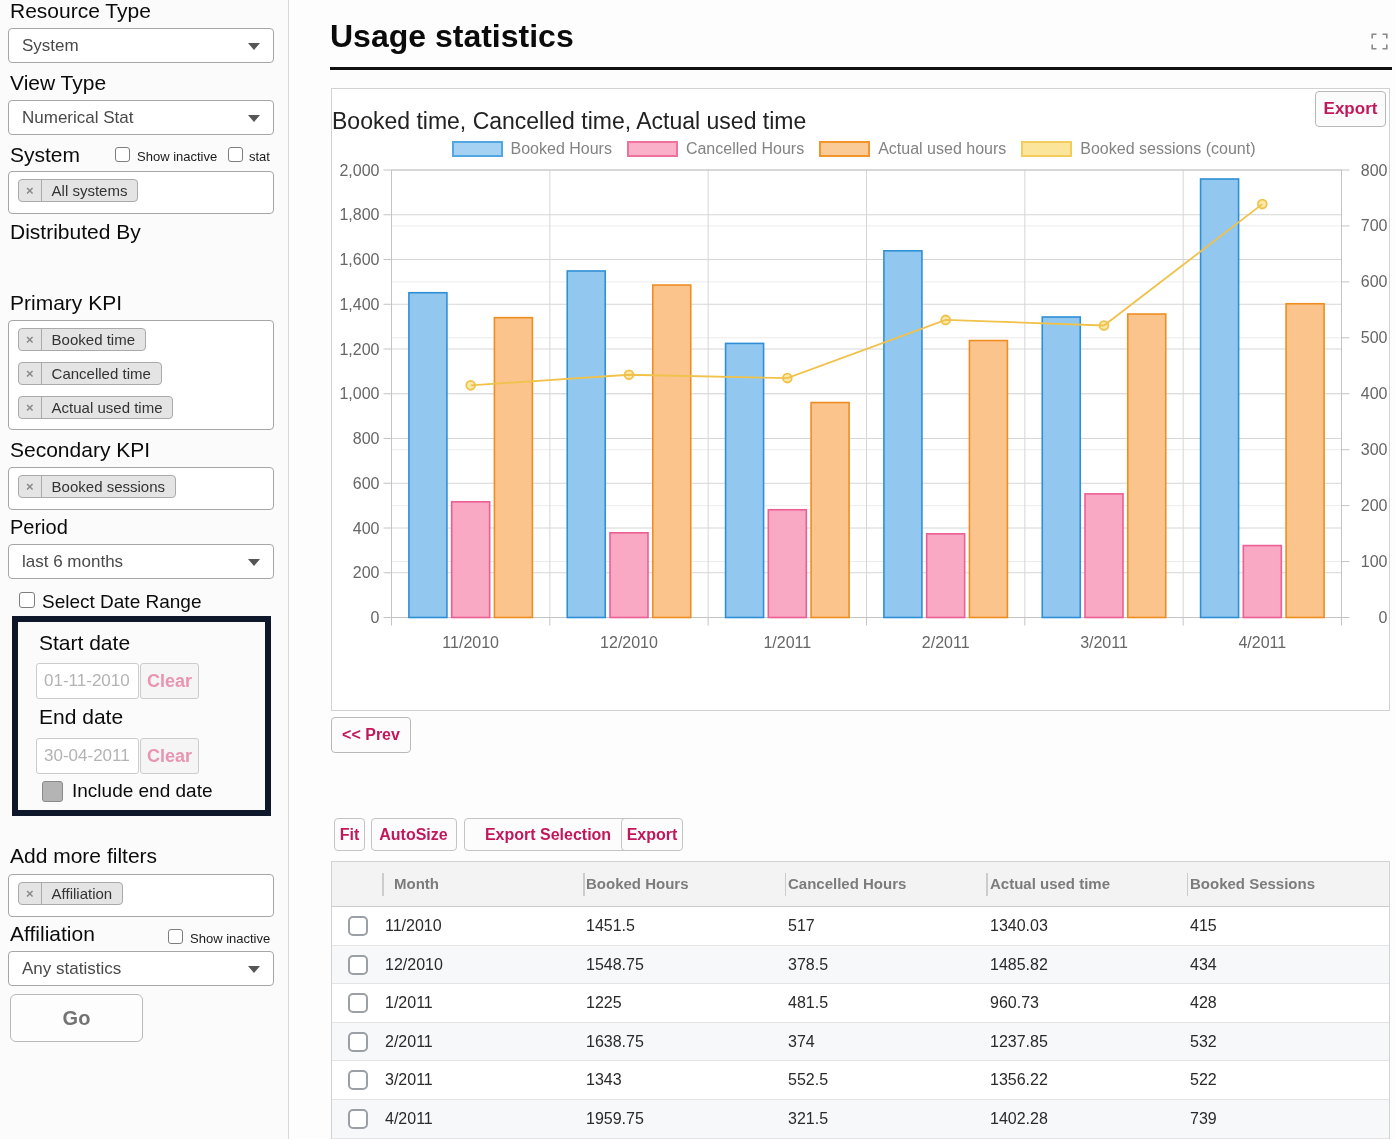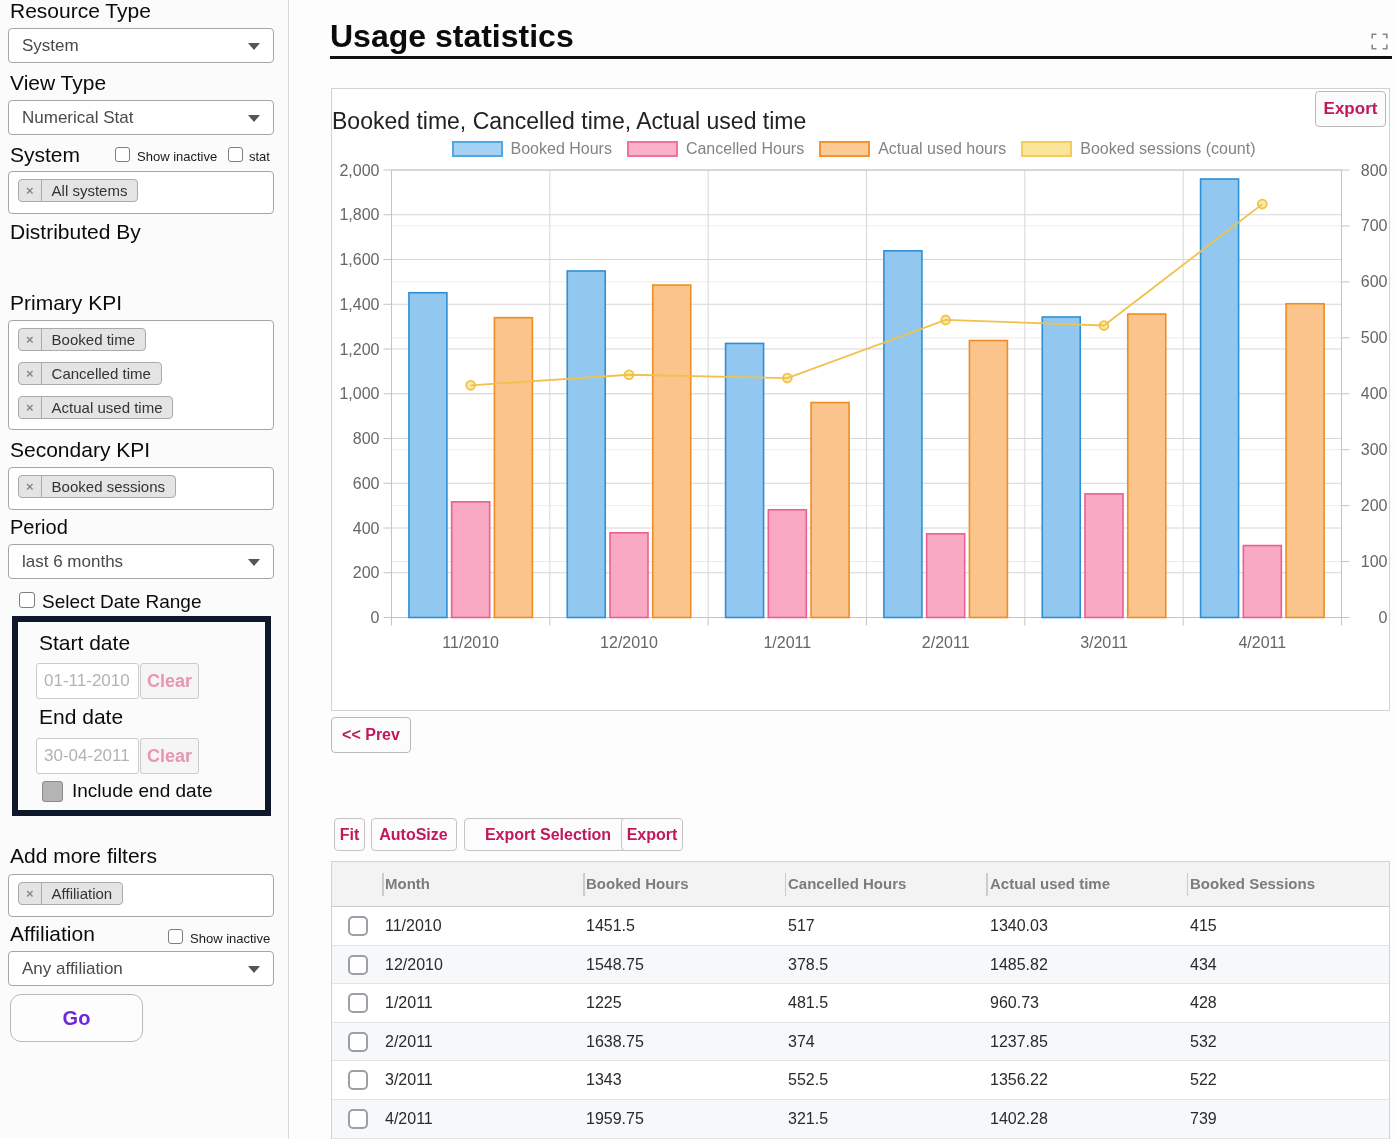--- a/index.html
+++ b/index.html
@@ -15,23 +15,23 @@
 .tag .x{display:inline-block;padding:0 7px;border-right:1px solid #aaa;color:#888;font-weight:700;font-size:13px;line-height:21px}
 .tag .t{padding:0 10px}
 .cb{position:absolute;background:#fff;border:1px solid #7e7e7e;border-radius:3px}
 .cb.filled{background:#b4b4b4;border-color:#8a8a8a}
 .cblab{position:absolute;font-size:13px;color:#1a1a1a}
 .cblab2{position:absolute;font-size:19px;color:#0b0b0b}
 .dbox{position:absolute;left:12px;top:616px;width:259px;height:200px;border:6px solid #0f172a}
 .dh{position:absolute;left:21px;font-size:21px;color:#0b0b0b;line-height:30px}
 .din{position:absolute;left:18px;width:103px;height:36px;background:#fff;border:1px solid #ccc;border-radius:3px;font-size:17px;color:#b3b3b3;line-height:34px;padding-left:7px}
 .dclear{position:absolute;left:122px;width:59px;height:36px;background:#f5f5f5;border:1px solid #ccc;border-radius:3px;font-size:18px;font-weight:700;color:#e795b1;line-height:35px;text-align:center}
-.gobtn{position:absolute;left:10px;top:994px;width:133px;height:48px;background:#fdfdfd;border:1px solid #b9b9b9;border-radius:11px;text-align:center;line-height:46px;font-size:20px;font-weight:700;color:#6d28d9}
+.gobtn{position:absolute;left:10px;top:994px;width:133px;height:48px;background:#fdfdfd;border:1px solid #b9b9b9;border-radius:6px;text-align:center;line-height:46px;font-size:20px;font-weight:700;color:#737373}
 .main{position:absolute;left:290px;top:0;width:1106px;height:1139px;background:#fdfdfd}
-h1{position:absolute;left:40px;top:17.5px;width:1062px;font-size:32px;line-height:37px;color:#0b0b0b;border-bottom:3px solid #111;padding-bottom:1px;font-weight:700}
+h1{position:absolute;left:40px;top:17.5px;width:1062px;font-size:32px;line-height:37px;color:#0b0b0b;border-bottom:3px solid #111;padding-bottom:12px;font-weight:700}
 .fsicon{position:absolute;left:1081px;top:33px}
 .panel{position:absolute;left:41px;top:88px;width:1059px;height:623px;background:#fff;border:1px solid #d2d2d2}
 .ptitle{position:absolute;left:0px;top:19px;font-size:23px;color:#222}
 .pexport{position:absolute;right:3px;top:2px;width:71px;height:36px;background:#fbfbfb;border:1px solid #b9b9b9;border-radius:4px;font-size:17px;font-weight:700;color:#c2185b;text-align:center;line-height:34px}
 .legend{position:absolute;left:-7px;top:51px;width:100%;display:flex;justify-content:center;align-items:center;gap:15px}
 .litem{display:inline-flex;align-items:center;font-size:16px;color:#838383}
 .lsw{width:51px;height:16px;border:2px solid;margin-right:8px;display:inline-block}
 .prevbtn{position:absolute;left:41px;top:717px;width:80px;height:36px;background:#fcfcfc;border:1px solid #b9b9b9;border-radius:4px;font-size:16px;font-weight:700;color:#c2185b;text-align:center;line-height:34px}
 .tbtn{position:absolute;top:818px;height:33px;background:#fcfcfc;border:1px solid #c4c4c4;border-radius:4px;font-size:16px;font-weight:700;color:#c2185b;text-align:center;line-height:31px}
 .tfilter{position:absolute;top:818px;left:400px;width:222px;height:33px;background:#fff;border:1px solid #aaa;border-radius:3px;font-size:16px;color:#999;line-height:31px;padding-left:10px}
@@ -105,21 +105,21 @@
 </div>
 <div class="sbh" style="top:841px;left:10px;font-size:21px">Add more filters</div>
 <div class="mbox" style="top:874px;height:43px"><span class="tag">
         <span class="x">×</span>
         <span class="t">Affiliation</span>
       </span></div>
 <div class="sbh" style="top:919px;left:10px;font-size:21px">Affiliation</div>
 <span class="cb" style="left:168px;top:929px;width:15px;height:15px"></span>
 <span class="cblab" style="left:190px;top:931px">Show inactive</span>
 <div class="sel" style="top:951px">
-      <span>Any affiliation</span>
+      <span>Any statistics</span>
       <i class="caret"></i>
     </div>
 <div class="gobtn">Go</div>
 </div>
 <div class="main">
 <h1>Usage statistics</h1>
 <div class="fsicon"><svg width="17" height="17">
         <g stroke="#8a8a8a" stroke-width="1.6" fill="none">
           <path d="M1.2 5.5 V1.2 H5.5"></path>
           <path d="M11.5 1.2 H15.8 V5.5"></path>
@@ -250,21 +250,21 @@
     <div class="tbtn" style="left:80.5px;width:86px">AutoSize</div>
     <div class="tbtn" style="left:174px;width:168px">Export Selection</div>
     <div class="tbtn" style="left:331px;width:62px">Export</div>
 <div class="dtable">
 <div class="thead">
         <span class="hsep" style="left:50px"></span>
         <span class="hsep" style="left:251px"></span>
         <span class="hsep" style="left:452.5px"></span>
         <span class="hsep" style="left:654px"></span>
         <span class="hsep" style="left:854.5px"></span>
-        <span class="hc" style="left:53px">Month</span>
+        <span class="hc" style="left:62px">Month</span>
         <span class="hc" style="left:254px">Booked Hours</span>
         <span class="hc" style="left:456px">Cancelled Hours</span>
         <span class="hc" style="left:658px">Actual used time</span>
         <span class="hc" style="left:858px">Booked Sessions</span>
       </div>
 <div class="trow">
         <span class="rcb"></span>
         <span class="rc" style="left:53px">11/2010</span>
         <span class="rc" style="left:254px">1451.5</span>
         <span class="rc" style="left:456px">517</span>

